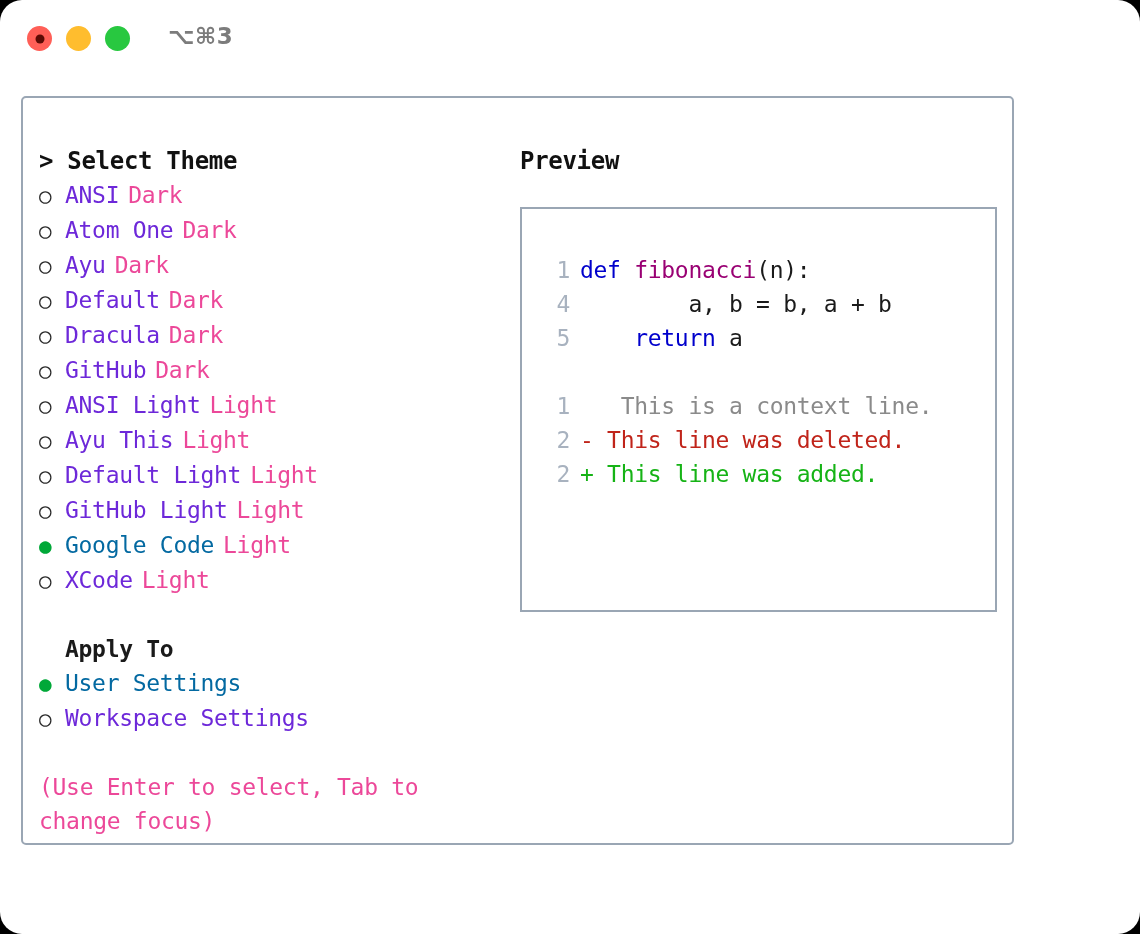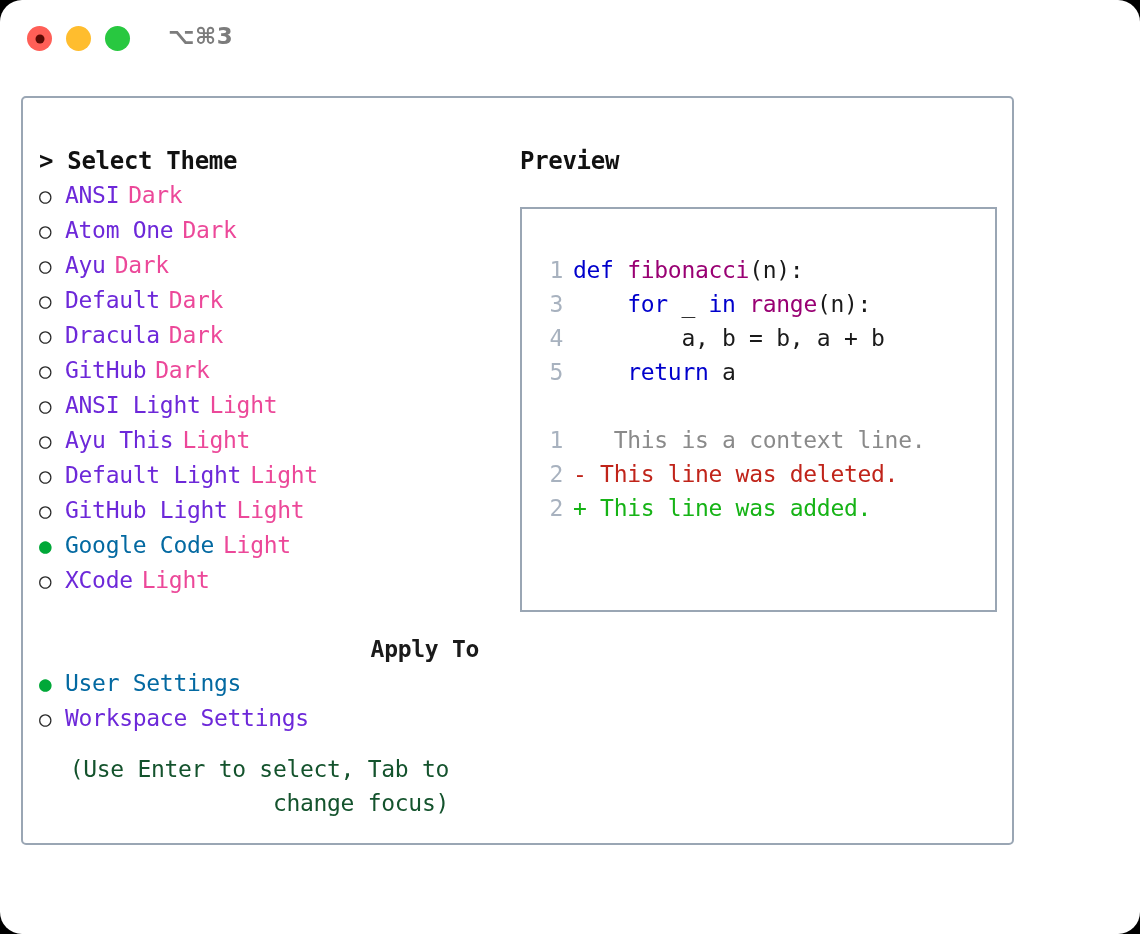--- a/index.html
+++ b/index.html
@@ -129,49 +129,47 @@
   }
   .spacer { height: 34px; }
   .subhead {
     font-size: 23px;
     color: #1a1a1a;
     font-weight: bold;
     line-height: 34px;
     padding-left: 26px;
     white-space: pre;
     letter-spacing: -0.3px;
-    text-align: right;
   }
   .hint {
-    margin-top: 16px;
-    font-size: 23px;
-    color: #14532d;
+    margin-top: 34px;
+    font-size: 23px;
+    color: #ec4899;
     line-height: 34px;
     width: 410px;
     white-space: pre-wrap;
     letter-spacing: -0.3px;
-    text-align: right;
   }
 
   
   .preview-head {
     font-size: 24px;
     font-weight: bold;
     color: #111111;
     line-height: 34px;
     letter-spacing: -0.3px;
   }
   .preview-box {
     margin-top: 29px;
     width: 477px;
     height: 405px;
     border: 2px solid #9aa6b4;
     box-sizing: border-box;
     background: #ffffff;
-    padding: 44px 0 0 15px;
+    padding: 44px 0 0 22px;
   }
   .code-line {
     font-size: 23px;
     line-height: 34px;
     white-space: pre;
     letter-spacing: -0.3px;
   }
   .ln {
     display: inline-block;
     width: 26px;
@@ -235,21 +233,20 @@
       <div class="hint">(Use Enter to select, Tab to change focus)</div>
     </div>
 
     <div class="col-right">
 
       <div class="preview-head">Preview</div>
 
       <div class="preview-box">
         <div id="code-block">
             <div class="code-line"><span class="ln">1</span><span class="k">def</span><span class="pl"> </span><span class="fn">fibonacci</span><span class="pl">(n):</span></div>
-            <div class="code-line"><span class="ln">3</span><span class="pl">    </span><span class="k">for</span><span class="pl"> _ </span><span class="k">in</span><span class="pl"> </span><span class="fn">range</span><span class="pl">(n):</span></div>
             <div class="code-line"><span class="ln">4</span><span class="pl">        a, b = b, a + b</span></div>
             <div class="code-line"><span class="ln">5</span><span class="pl">    </span><span class="k">return</span><span class="pl"> a</span></div>
           </div>
         <div class="gap"></div>
         <div id="diff-block">
             <div class="code-line"><span class="ln">1</span><span class="ctx"> </span><span class="ctx">  This is a context line.</span></div>
             <div class="code-line"><span class="ln">2</span><span class="del">-</span><span class="del"> This line was deleted.</span></div>
             <div class="code-line"><span class="ln">2</span><span class="add">+</span><span class="add"> This line was added.</span></div>
           </div>
       </div>

